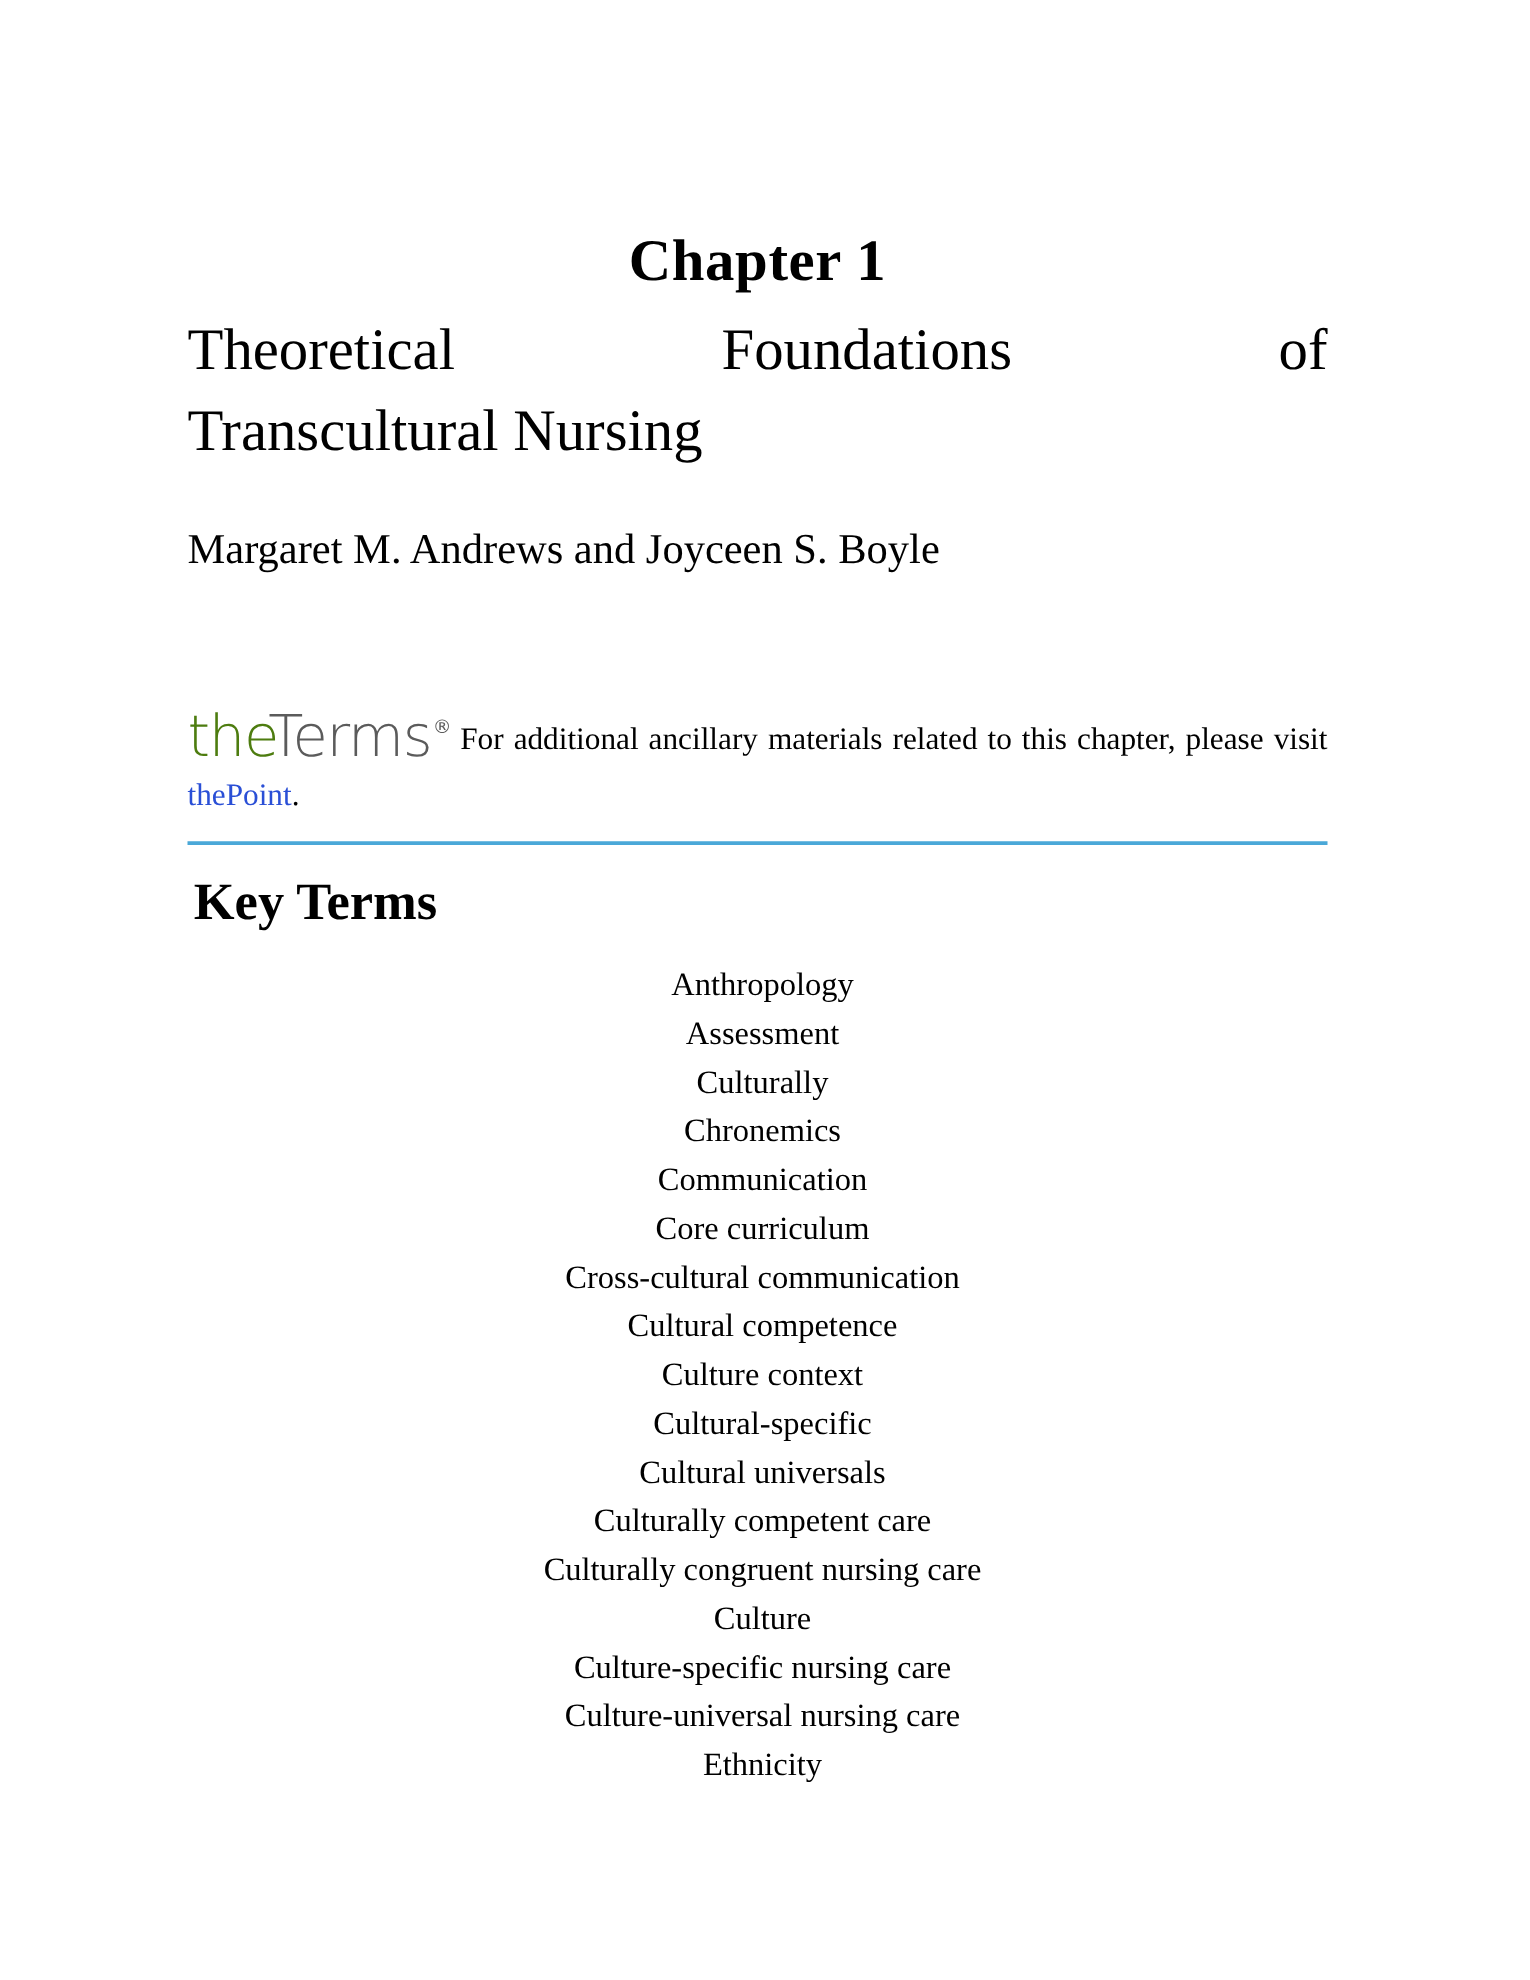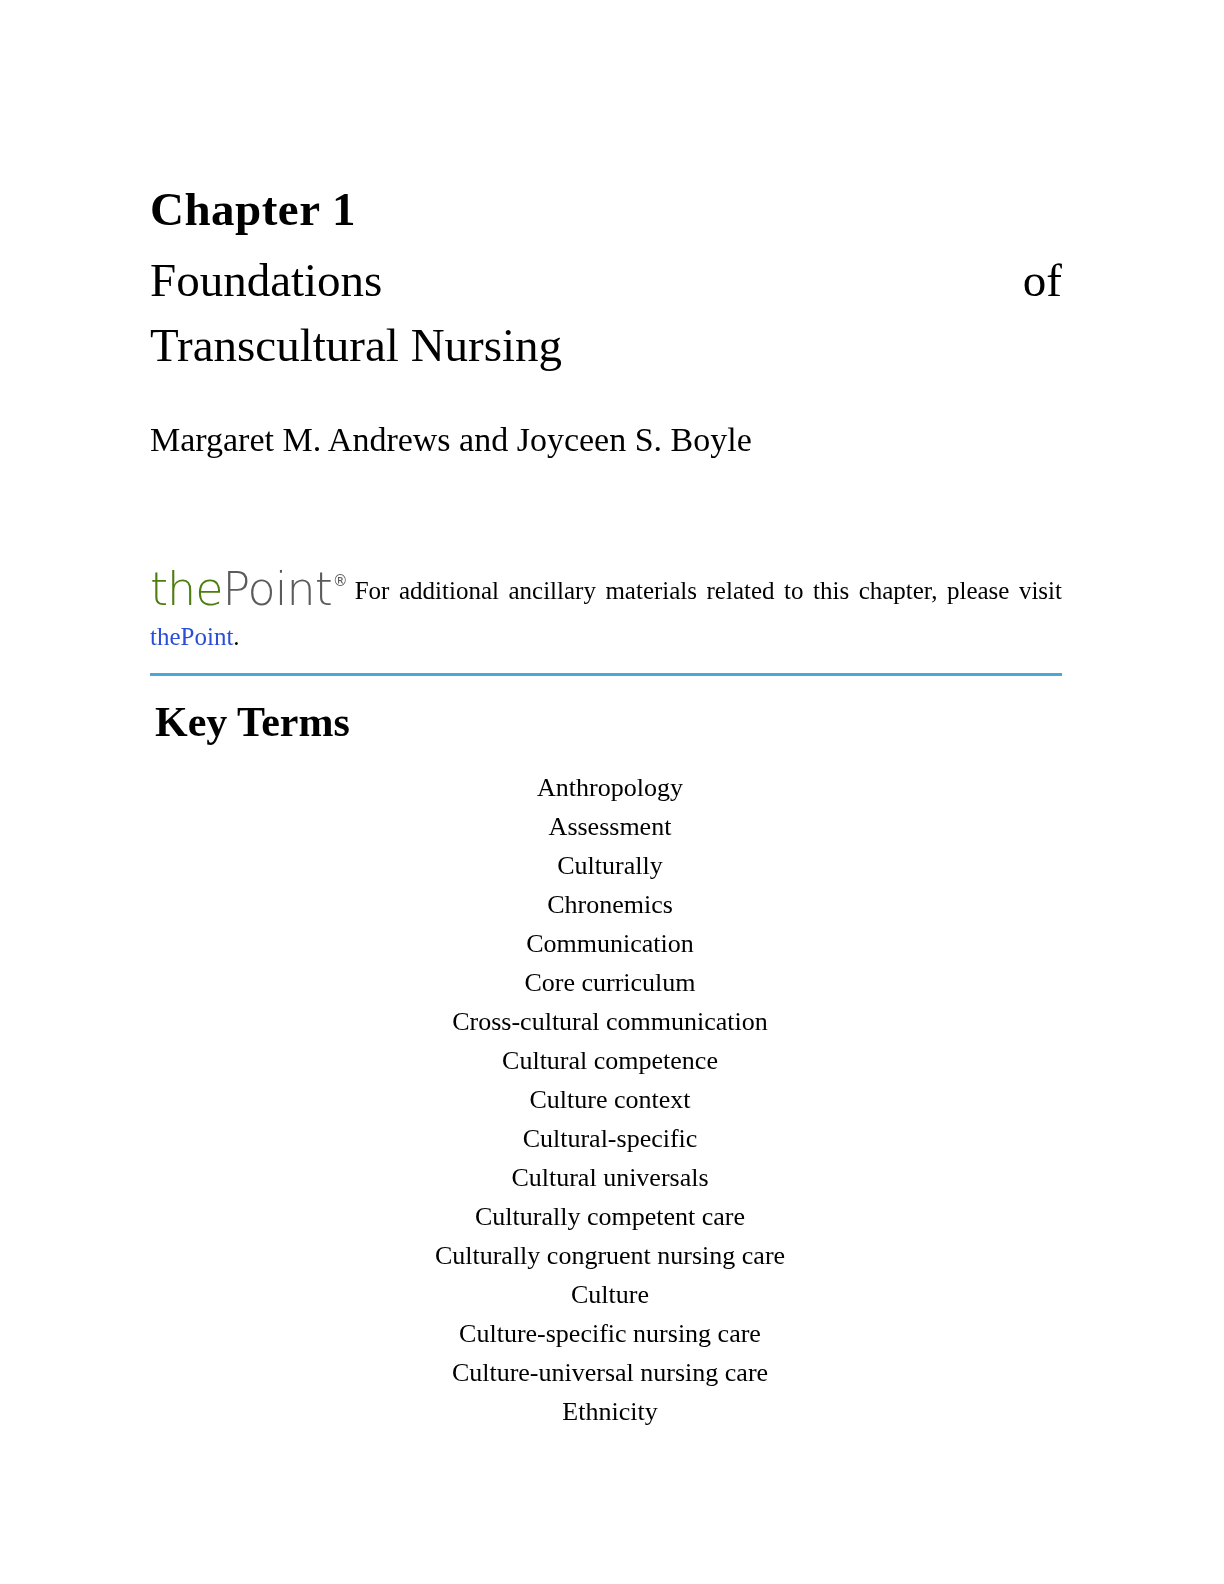--- a/index.html
+++ b/index.html
@@ -27,21 +27,21 @@
     position: absolute;
     left: 150px;
     top: 185px;
     width: 912px;
   }
   .chapter-label {
     font-family: "Liberation Serif", serif;
     font-weight: bold;
     font-size: 47px;
     line-height: 1.05;
-    text-align: left;
+    text-align: center;
     letter-spacing: 0.5px;
   }
   .chapter-title {
     font-family: "Liberation Serif", serif;
     font-size: 47px;
     line-height: 1.38;
     text-align: justify;
     margin-top: 14px;
     font-weight: normal;
   }
@@ -134,30 +134,31 @@
 </head>
 <body>
 
 <div class="page">
   <div class="content">
 
     <div class="chapter-label">Chapter 1</div>
 
     <div class="chapter-title">
       <span class="line-1">
+        <span>Theoretical</span>
         <span>Foundations</span>
         <span>of</span>
       </span>
       <span class="line-2">Transcultural Nursing</span>
     </div>
 
     <div class="authors">Margaret M. Andrews and Joyceen S. Boyle</div>
 
     <div class="ancillary-block">
-      <span class="thepoint-logo"><span class="the">the</span><span class="point">Point</span><span class="reg">®</span></span><span class="ancillary-text">For additional ancillary materials related to this chapter, please visit </span><a class="link ancillary-text" href="#">thePoint</a><span class="ancillary-text">.</span>
+      <span class="thepoint-logo"><span class="the">the</span><span class="point">Terms</span><span class="reg">®</span></span><span class="ancillary-text">For additional ancillary materials related to this chapter, please visit </span><a class="link ancillary-text" href="#">thePoint</a><span class="ancillary-text">.</span>
     </div>
 
     <hr class="rule">
 
     <div class="key-terms-heading">Key Terms</div>
 
     <div class="terms-list">
       <span class="term">Anthropology</span>
       <span class="term">Assessment</span>
       <span class="term">Culturally</span>

